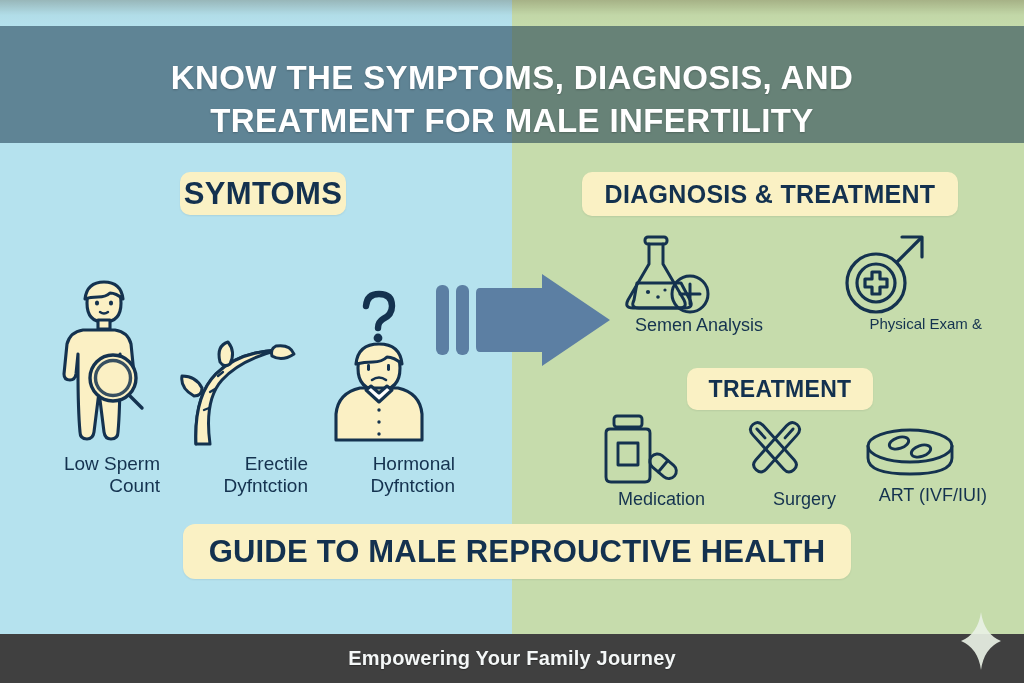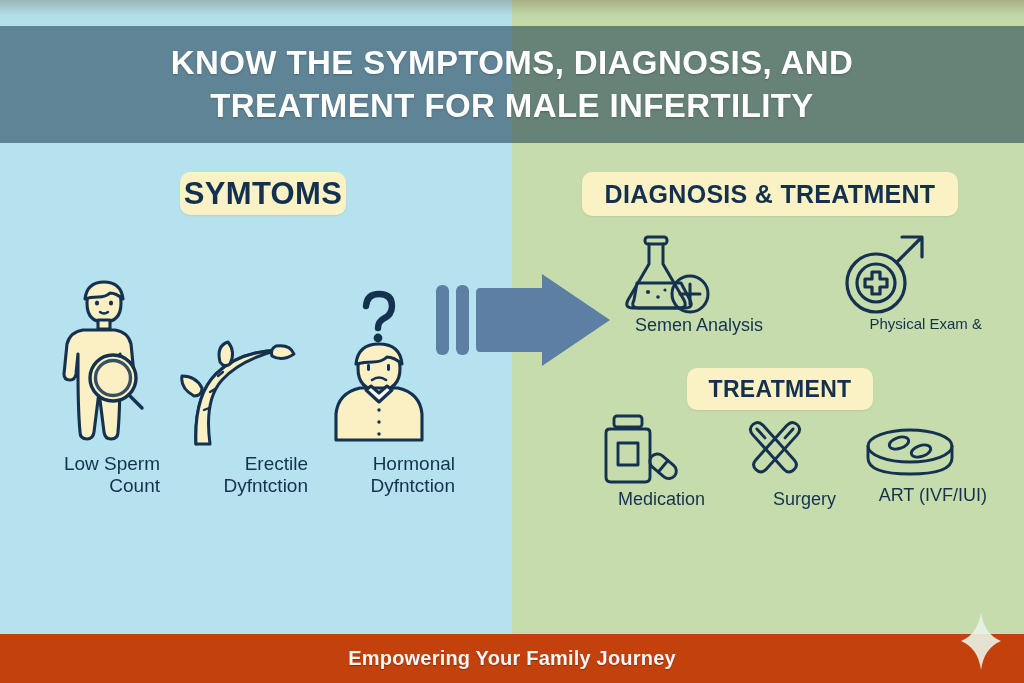--- a/index.html
+++ b/index.html
@@ -17,21 +17,21 @@
   
   .bg-half { position:absolute; top:0; height:683px; }
   .bg-left  { left:0;   width:512px; background:#b5e2ee; }
   .bg-right { left:512px; width:512px; background:#c6dcac; }
 
   
   .header-band {
     position:absolute; left:0; top:26px;
     width:1024px; height:117px;
     background:rgba(28,58,79,0.56);
-    display:flex; align-items:center; justify-content:center;
+    display:flex; align-items:flex-end; justify-content:center;
   }
   .header-title {
     color:#ffffff;
     font-size:33px;
     font-weight:bold;
     letter-spacing:0.4px;
     line-height:1.30;
     text-align:center;
     text-transform:uppercase;
     width:830px;
@@ -83,21 +83,21 @@
   #icon-flask   { left:620px; top:234px; width:96px; height:84px; }
   #icon-male    { left:840px; top:232px; width:90px; height:86px; }
   #icon-pill    { left:602px; top:414px; width:82px; height:72px; }
   #icon-surgery { left:740px; top:414px; width:70px; height:70px; }
   #icon-dish    { left:865px; top:426px; width:90px; height:58px; }
 
   
   .footer {
     position:absolute; left:0; top:634px;
     width:1024px; height:49px;
-    background:#c2410c;
+    background:#404040;
     display:flex; align-items:center; justify-content:center;
   }
   .footer-text {
     color:#f4f7f7;
     font-size:20px;
     font-weight:bold;
     letter-spacing:0.2px;
     text-shadow:0 1px 1px rgba(0,0,0,0.3);
   }
   .sparkle {
@@ -319,20 +319,23 @@
   <div class="cap" id="cap-semen">
     <div>Semen Analysis</div>
   </div>
   <div class="cap" id="cap-physexam">
     <div>Physical Exam &amp;</div>
   </div>
   <div class="cap" id="cap-med">Medication</div>
   <div class="cap" id="cap-surg">Surgery</div>
   <div class="cap" id="cap-art">ART (IVF/IUI)</div>
 
+  <div class="pill" id="pill-banner">
+    <span>GUIDE TO MALE REPROUCTIVE HEALTH</span>
+  </div>
 
   <div class="footer">
     <span class="footer-text">Empowering Your Family Journey</span>
   </div>
   <svg class="sparkle" viewBox="0 0 42 58">
     <path d="M21 0 Q24 22 41 29 Q24 36 21 58 Q18 36 1 29 Q18 22 21 0 z" fill="#e8f0e4" opacity="0.92"></path>
   </svg>
 
 </div>
 

